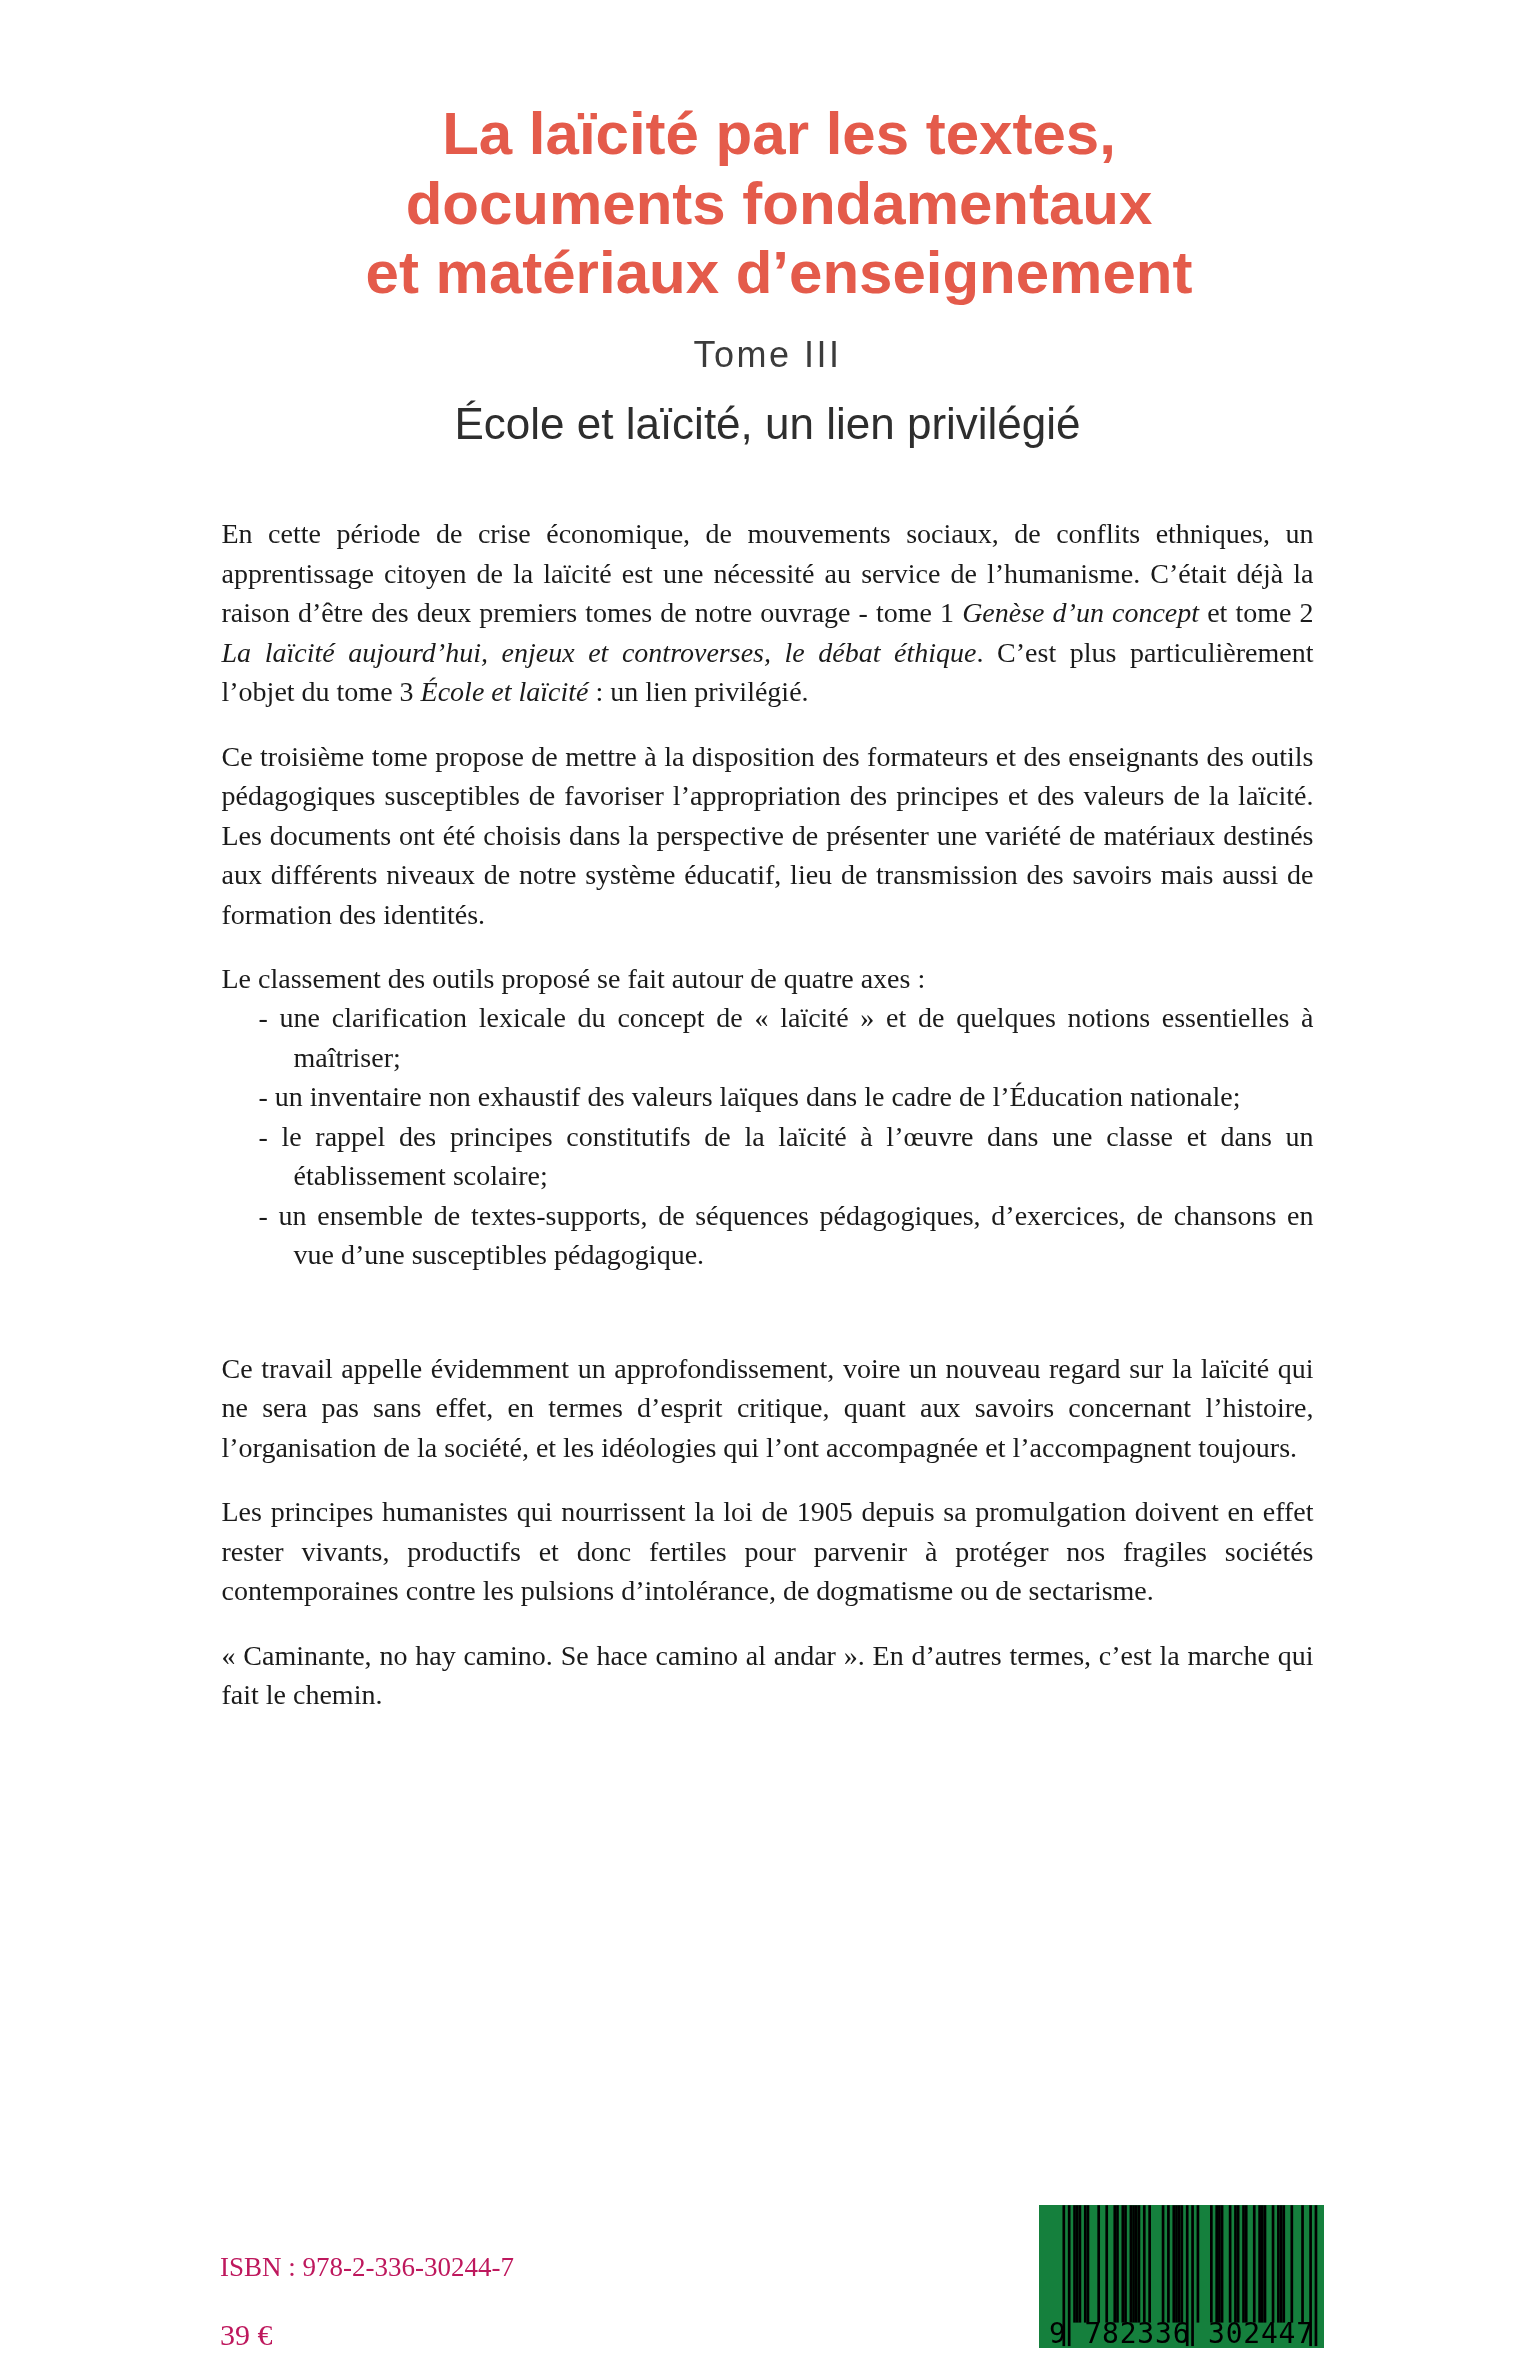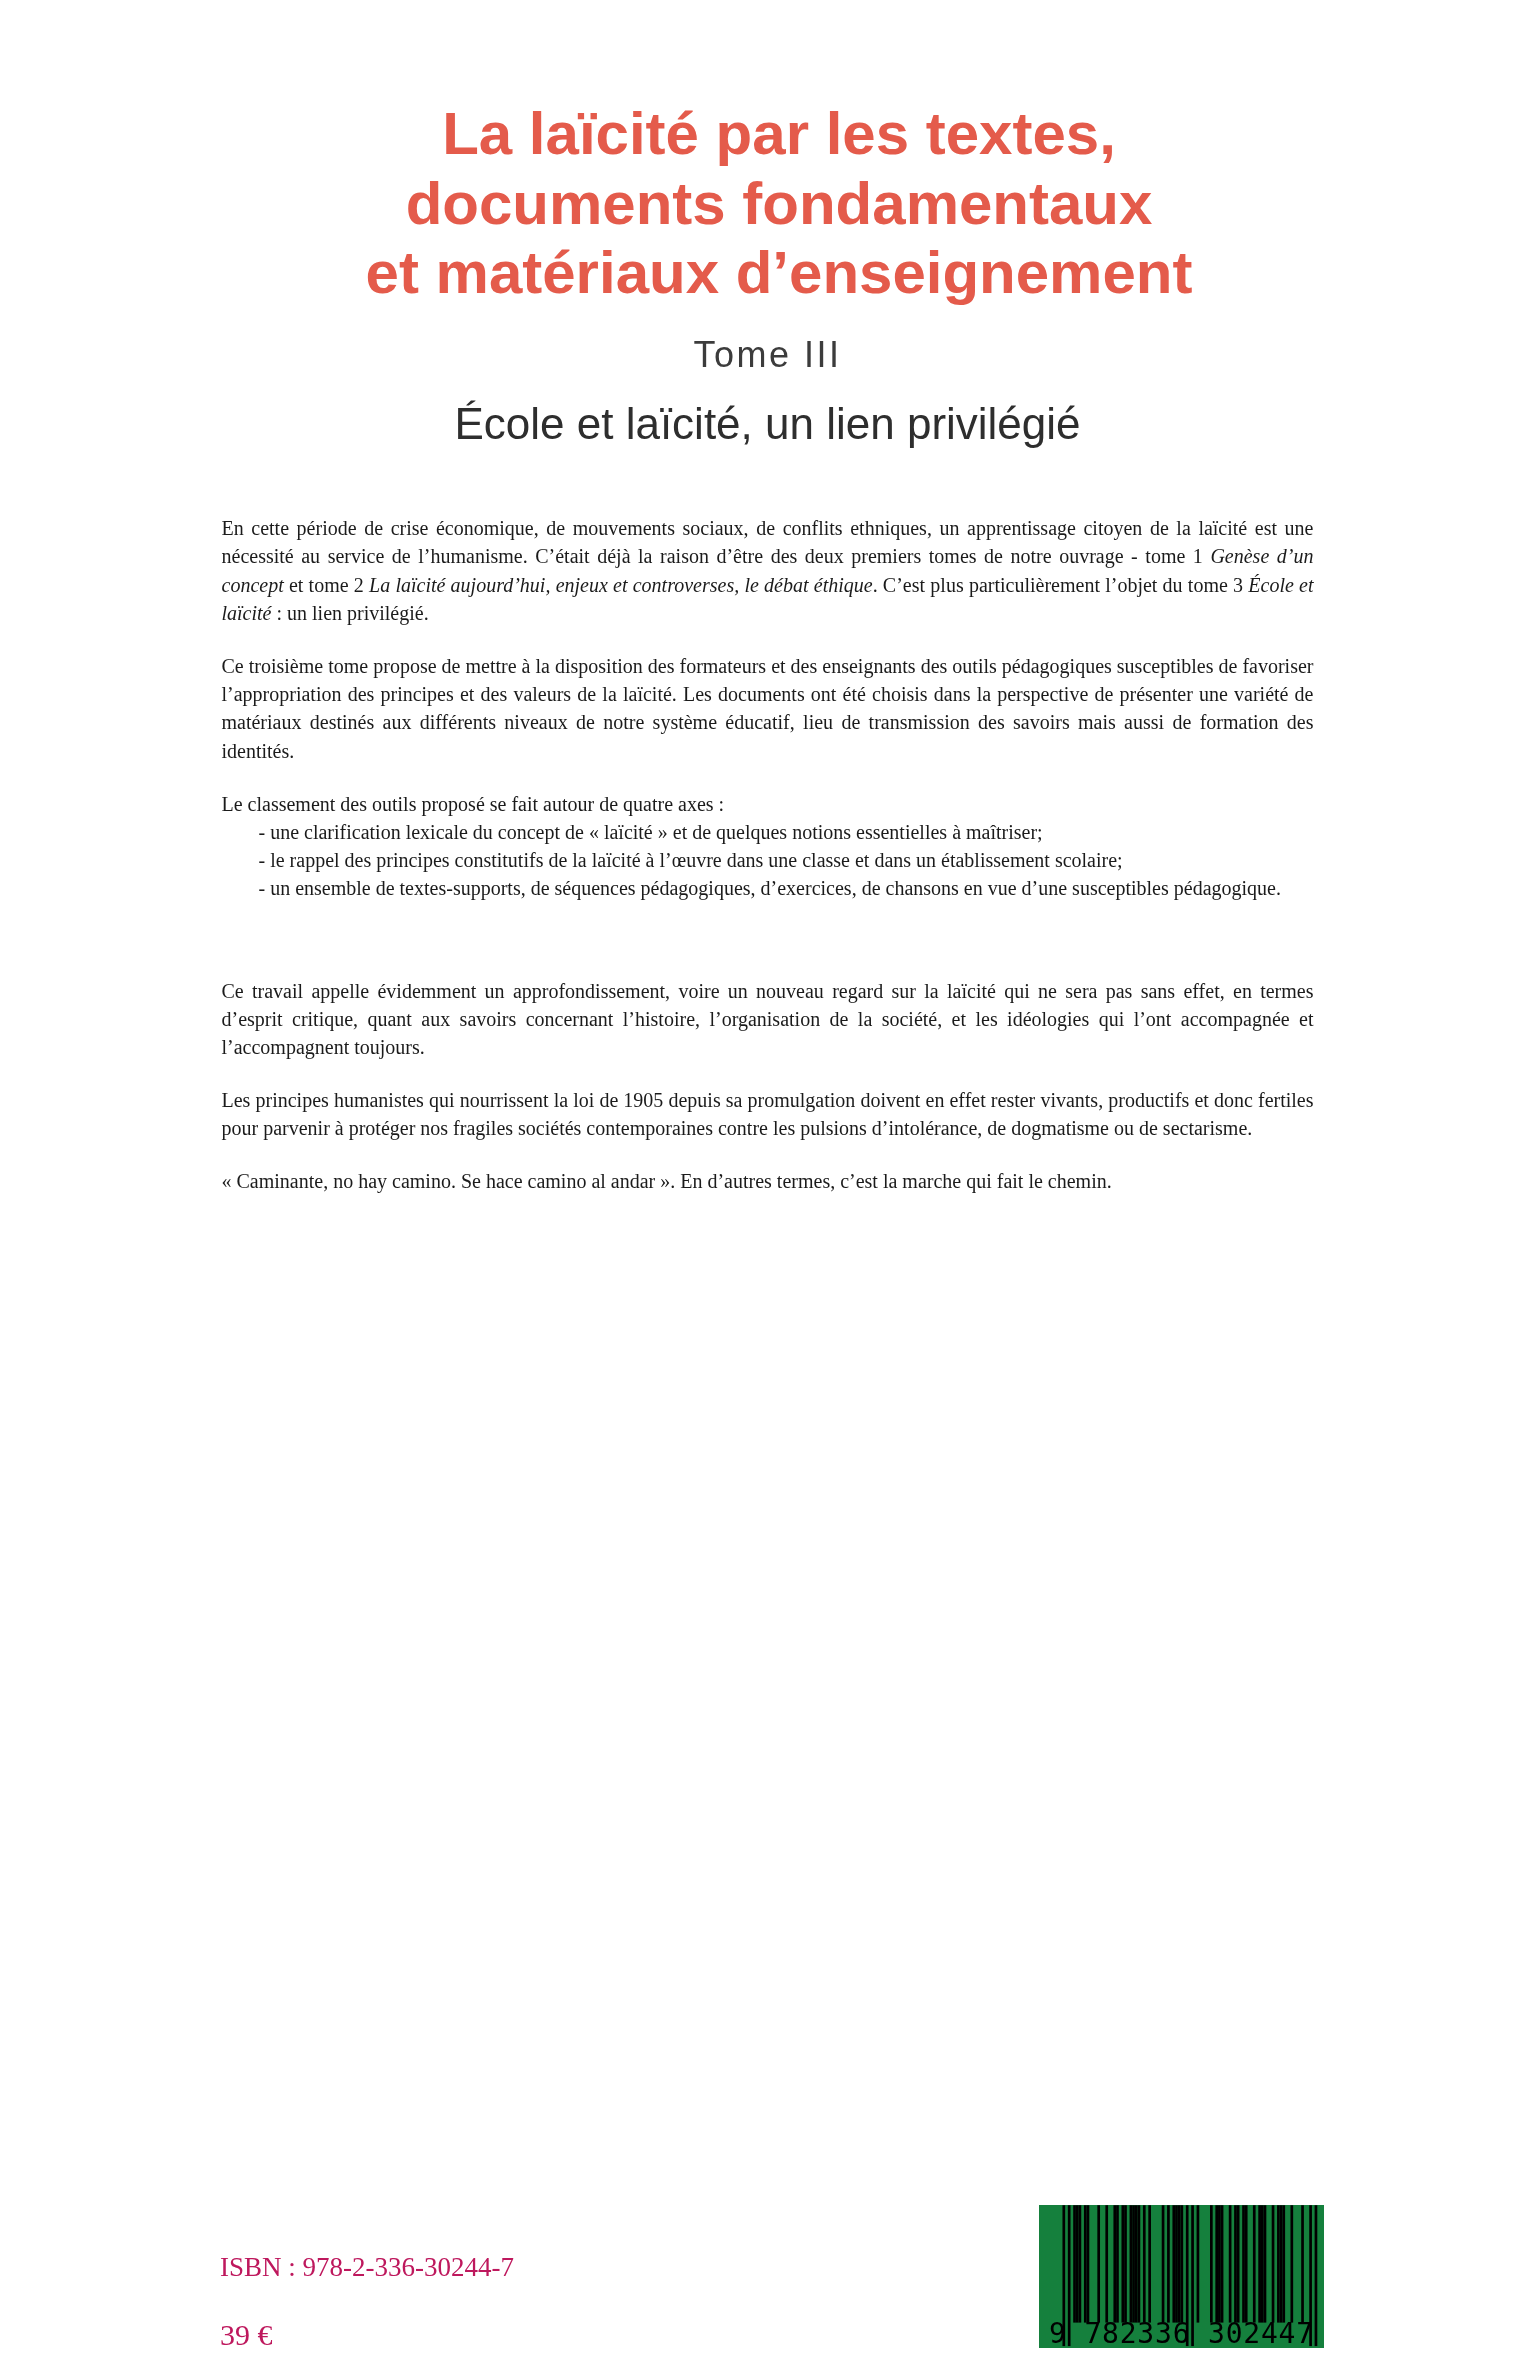--- a/index.html
+++ b/index.html
@@ -43,21 +43,21 @@
     font-family: "Liberation Sans", sans-serif;
     font-weight: 400;
     font-size: 44px;
     color: #2e2e2e;
   }
 
   
   .body-text {
     width: 1092px;
     margin: 65px auto 0;
-    font-size: 20px;
+    font-size: 28px;
     line-height: 1.41;
     text-align: justify;
     color: #1b1b1b;
   }
   .body-text p { margin: 0 0 25px 0; }
   .it { font-style: italic; }
 
   .list-intro { margin-bottom: 0 !important; }
   .list { margin: 0 0 25px 0; }
   .li {
@@ -118,20 +118,21 @@
   <main class="body-text">
 
     <p><span>En cette période de crise économique, de mouvements sociaux, de conflits ethniques, un apprentissage citoyen de la laïcité est une nécessité au service de l’humanisme. C’était déjà la raison d’être des deux premiers tomes de notre ouvrage - tome 1 </span><span class="it">Genèse d’un concept</span><span> et tome 2 </span><span class="it">La laïcité aujourd’hui, enjeux et controverses, le débat éthique</span><span>. C’est plus particulièrement l’objet du tome 3 </span><span class="it">École et laïcité</span><span> : un lien privilégié.</span></p>
 
     <p>Ce troisième tome propose de mettre à la disposition des formateurs et des enseignants des outils pédagogiques susceptibles de favoriser l’appropriation des principes et des valeurs de la laïcité. Les documents ont été choisis dans la perspective de présenter une variété de matériaux destinés aux différents niveaux de notre système éducatif, lieu de transmission des savoirs mais aussi de formation des identités.</p>
 
     <p class="list-intro">Le classement des outils proposé se fait autour de quatre axes :</p>
 
     <div class="list">
       <div class="li">- une clarification lexicale du concept de « laïcité » et de quelques notions essentielles à maîtriser;</div>
+      <div class="li">- un inventaire non exhaustif des valeurs laïques dans le cadre de l’Éducation nationale;</div>
       <div class="li">- le  rappel des principes constitutifs de la laïcité à l’œuvre dans une classe et dans un établissement scolaire;</div>
       <div class="li">- un ensemble de textes-supports, de séquences pédagogiques, d’exercices, de chansons en vue d’une susceptibles pédagogique.</div>
     </div>
 
     <p class="after-gap">Ce travail appelle évidemment un approfondissement, voire un nouveau regard sur la laïcité qui ne sera pas sans effet, en termes d’esprit critique, quant aux savoirs concernant l’histoire, l’organisation de la société, et les idéologies qui l’ont accompagnée et l’accompagnent toujours.</p>
 
     <p>Les principes humanistes qui nourrissent la loi de 1905 depuis sa promulgation doivent en effet rester vivants, productifs et donc fertiles pour parvenir à protéger nos fragiles sociétés contemporaines contre les pulsions d’intolérance, de dogmatisme ou de sectarisme.</p>
 
     <p>« Caminante, no hay camino. Se hace camino al andar ». En d’autres termes, c’est la marche qui fait le chemin.</p>
 

